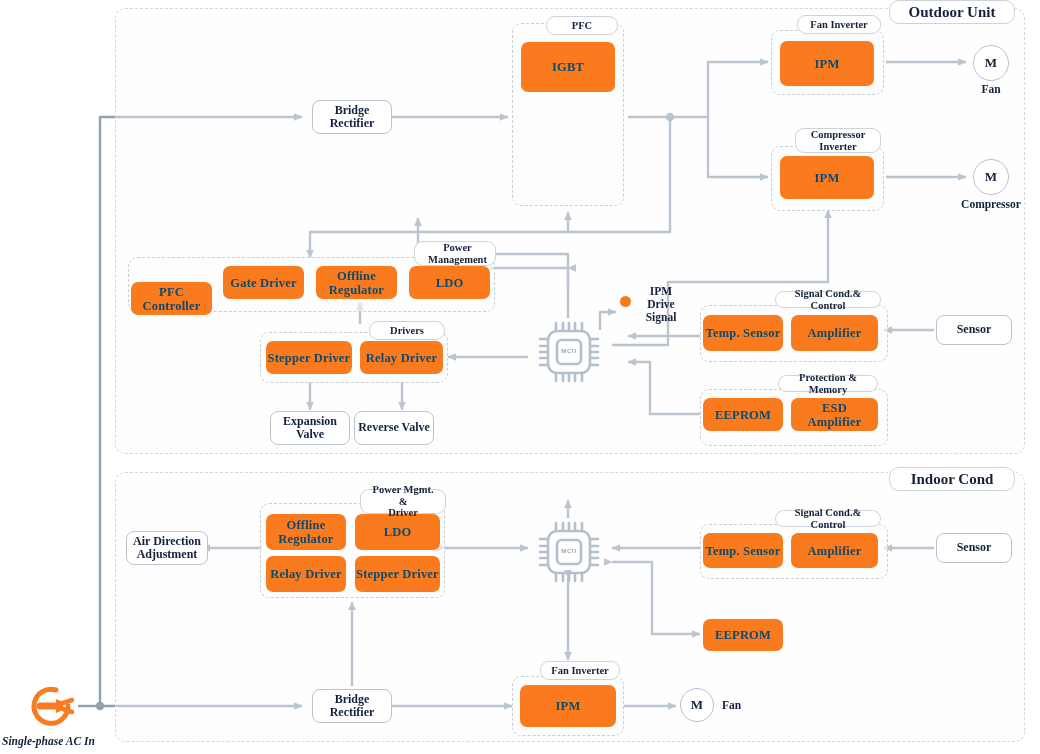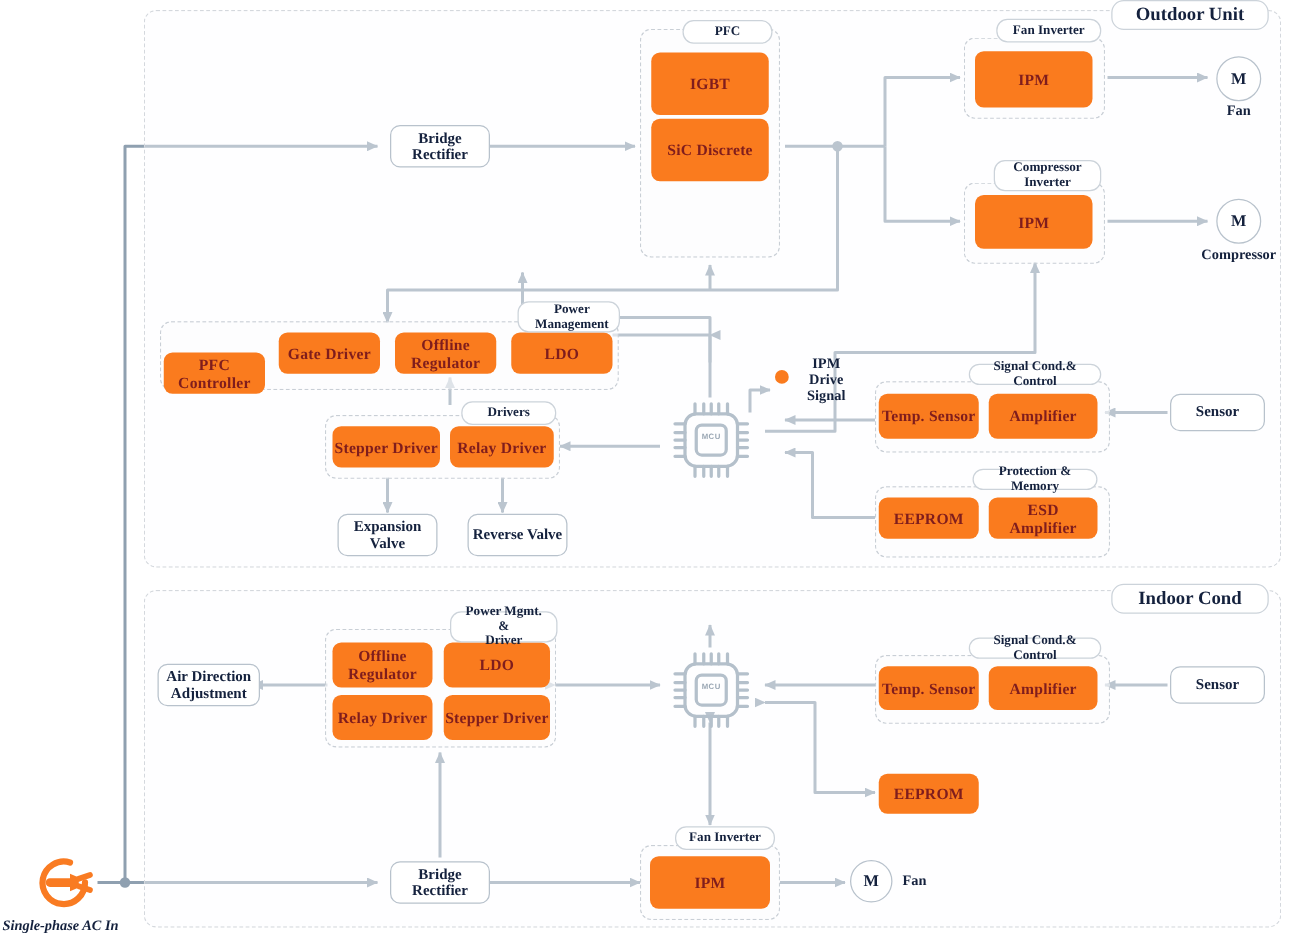--- a/index.html
+++ b/index.html
@@ -11,21 +11,21 @@
   
   .abs{position:absolute;box-sizing:border-box;}
 
   
   .group{border:1.2px dashed #c9cfd6;border-radius:9px;background:rgba(252,252,253,.55);}
 
   
   .section{border:1.4px dashed #d4d8dd;border-radius:10px;background:rgba(253,253,254,.4);}
 
   
-  .blk{background:#FA7B1E;border-radius:7px;color:#7f1d1d;
+  .blk{background:#FA7B1E;border-radius:7px;color:#0c4a6e;
        display:flex;align-items:center;justify-content:center;text-align:center;
        font-weight:bold;font-size:12.5px;line-height:1.12;letter-spacing:.2px;}
 
   
   .node{background:#ffffff;border:1.1px solid #b8c2cc;border-radius:8px;
         display:flex;align-items:center;justify-content:center;text-align:center;
         font-weight:bold;font-size:12px;color:#14213d;line-height:1.12;}
 
   
   .badge{background:#ffffff;border:1.1px solid #ccd3da;border-radius:9px;
@@ -143,21 +143,20 @@
 
   <div class="abs section" style="left:115px;top:8px;width:910px;height:446px;"></div>
   <div class="abs sect-title" style="left:889px;top:0px;width:126px;height:24px;">Outdoor Unit</div>
 
   <div class="abs node" style="left:312px;top:100px;width:80px;height:34px;white-space:pre-line;">Bridge
 Rectifier</div>
 
   <div class="abs group" style="left:512px;top:23px;width:112px;height:183px;"></div>
   <div class="abs badge" style="left:546px;top:16px;width:72px;height:19px;">PFC</div>
   <div class="abs blk" style="left:521px;top:42px;width:94px;height:50px;white-space:pre-line;">IGBT</div>
-  <div class="abs blk" style="left:521px;top:95px;width:94px;height:50px;white-space:pre-line;">SiC Discrete</div>
 
   <div class="abs group" style="left:771px;top:30px;width:113px;height:65px;"></div>
   <div class="abs badge" style="left:797px;top:15px;width:84px;height:19px;">Fan Inverter</div>
   <div class="abs blk" style="left:780px;top:41px;width:94px;height:45px;">IPM</div>
 
   <div class="abs group" style="left:771px;top:146px;width:113px;height:65px;"></div>
   <div class="abs badge" style="left:795px;top:128px;width:86px;height:25px;">Compressor
 Inverter</div>
   <div class="abs blk" style="left:780px;top:156px;width:94px;height:43px;">IPM</div>
 
@@ -176,21 +175,21 @@
 Regulator</div>
   <div class="abs blk" style="left:409px;top:266px;width:81px;height:33px;white-space:pre-line;">LDO</div>
 
   <div class="abs group" style="left:260px;top:332px;width:188px;height:51px;"></div>
   <div class="abs badge" style="left:369px;top:321px;width:76px;height:19px;">Drivers</div>
   <div class="abs blk" style="left:266px;top:341px;width:86px;height:33px;">Stepper Driver</div>
   <div class="abs blk" style="left:360px;top:341px;width:83px;height:33px;">Relay Driver</div>
 
   <div class="abs node" style="left:270px;top:411px;width:80px;height:34px;white-space:pre-line;">Expansion
 Valve</div>
-  <div class="abs node" style="left:374px;top:411px;width:80px;height:34px;white-space:pre-line;">Reverse Valve</div>
+  <div class="abs node" style="left:354px;top:411px;width:80px;height:34px;white-space:pre-line;">Reverse Valve</div>
 
   <div class="abs" style="left:535px;top:318px;width:68px;height:68px;">
     <svg viewBox="0 0 68 68" width="68" height="68">
       <g fill="none" stroke="#b4c0cb" stroke-width="2.6" stroke-linecap="round" stroke-linejoin="round">
         <rect x="13" y="13" width="42" height="42" rx="9"></rect>
         <rect x="22" y="22" width="24" height="24" rx="4.5"></rect>
         <path d="M21,13 L21,5 M28,13 L28,5 M34,13 L34,5 M40,13 L40,5 M47,13 L47,5"></path>
         <path d="M21,55 L21,63 M28,55 L28,63 M34,55 L34,63 M40,55 L40,63 M47,55 L47,63"></path>
         <path d="M13,21 L5,21 M13,28 L5,28 M13,34 L5,34 M13,40 L5,40 M13,47 L5,47"></path>
         <path d="M55,21 L63,21 M55,28 L63,28 M55,34 L63,34 M55,40 L63,40 M55,47 L63,47"></path>

